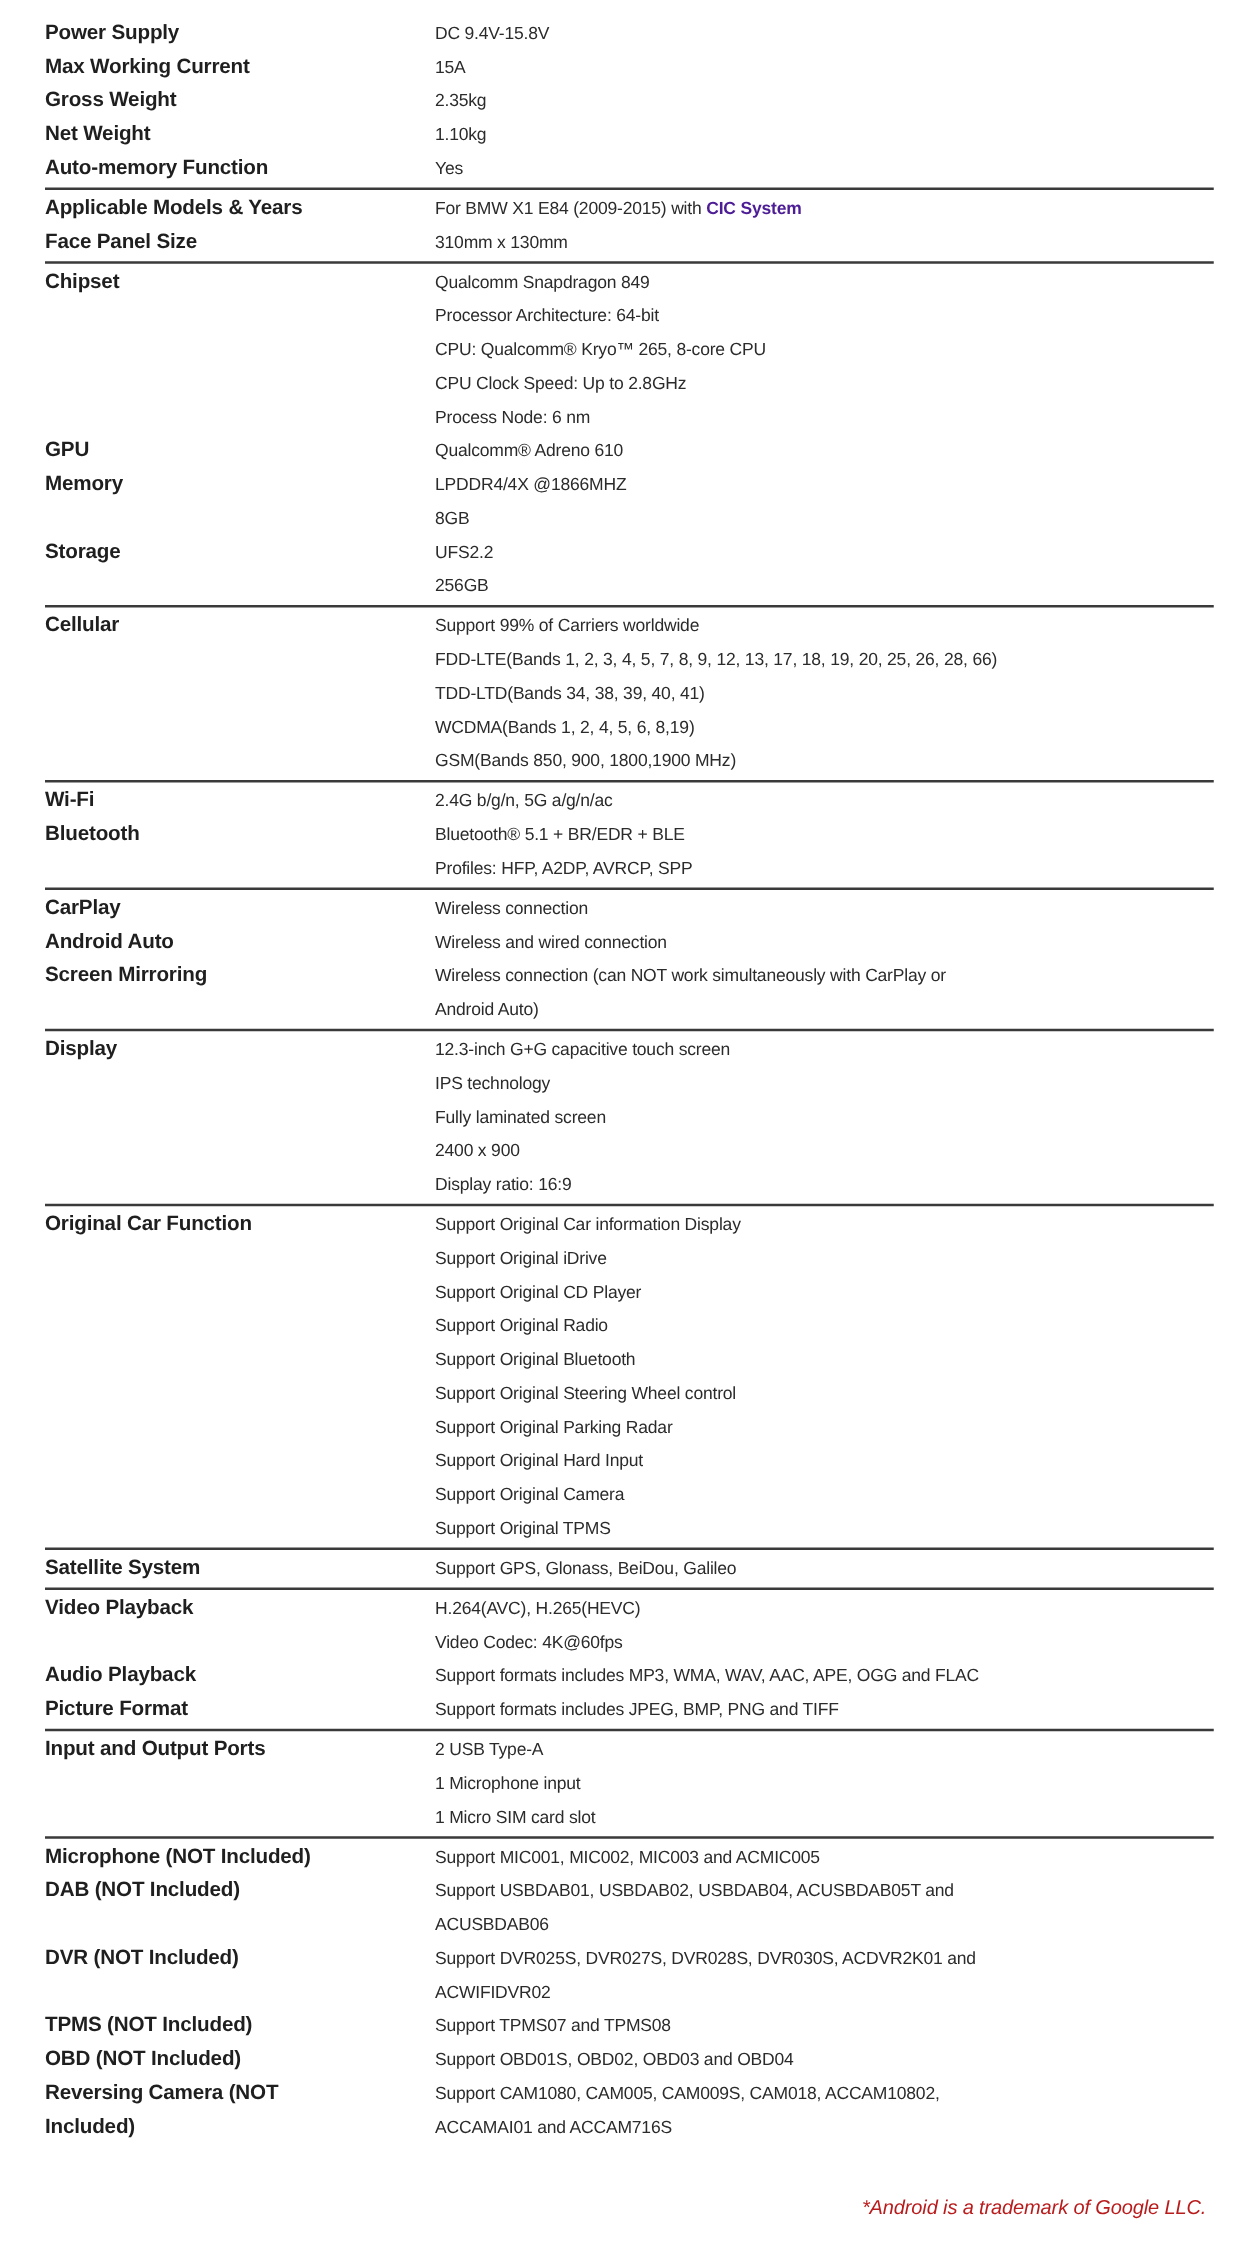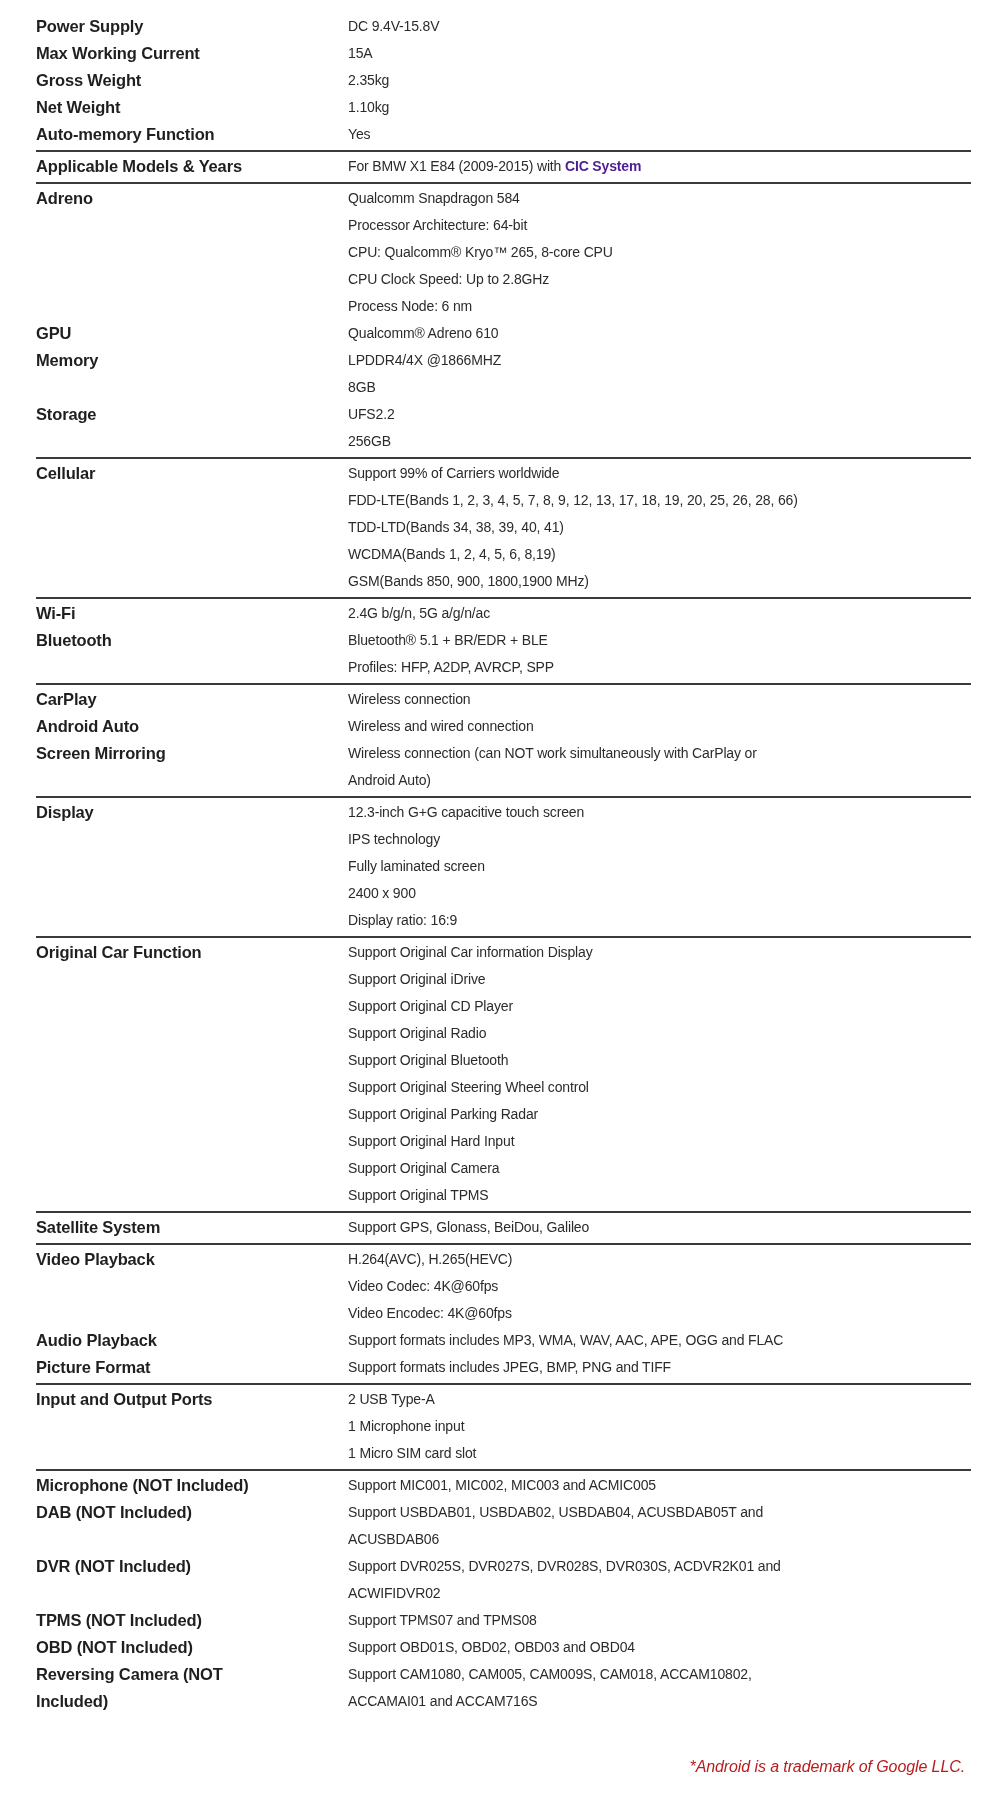--- a/index.html
+++ b/index.html
@@ -89,26 +89,32 @@
         </div>
       </div>
     </div>
     <div class="section">
       <div class="row">
         <div class="row-label"><span>Applicable Models &amp; Years</span></div>
         <div class="row-value">
           <div class="vline">For BMW X1 E84 (2009-2015) with <b>CIC System</b></div>
         </div>
       </div>
-    </div>
-    <div class="section">
-      <div class="row">
-        <div class="row-label"><span>Adreno</span></div>
-        <div class="row-value">
-          <div class="vline">Qualcomm Snapdragon 584</div>
+      <div class="row">
+        <div class="row-label"><span>Face Panel Size</span></div>
+        <div class="row-value">
+          <div class="vline">310mm x 130mm</div>
+        </div>
+      </div>
+    </div>
+    <div class="section">
+      <div class="row">
+        <div class="row-label"><span>Chipset</span></div>
+        <div class="row-value">
+          <div class="vline">Qualcomm Snapdragon 849</div>
           <div class="vline">Processor Architecture: 64-bit</div>
           <div class="vline">CPU: Qualcomm® Kryo™ 265, 8-core CPU</div>
           <div class="vline">CPU Clock Speed: Up to 2.8GHz</div>
           <div class="vline">Process Node: 6 nm</div>
         </div>
       </div>
       <div class="row">
         <div class="row-label"><span>GPU</span></div>
         <div class="row-value">
           <div class="vline">Qualcomm® Adreno 610</div>
@@ -213,21 +219,20 @@
           <div class="vline">Support GPS, Glonass, BeiDou, Galileo</div>
         </div>
       </div>
     </div>
     <div class="section">
       <div class="row">
         <div class="row-label"><span>Video Playback</span></div>
         <div class="row-value">
           <div class="vline">H.264(AVC), H.265(HEVC)</div>
           <div class="vline">Video Codec: 4K@60fps</div>
-          <div class="vline">Video Encodec: 4K@60fps</div>
         </div>
       </div>
       <div class="row">
         <div class="row-label"><span>Audio Playback</span></div>
         <div class="row-value">
           <div class="vline">Support formats includes MP3, WMA, WAV, AAC, APE, OGG and FLAC</div>
         </div>
       </div>
       <div class="row">
         <div class="row-label"><span>Picture Format</span></div>

